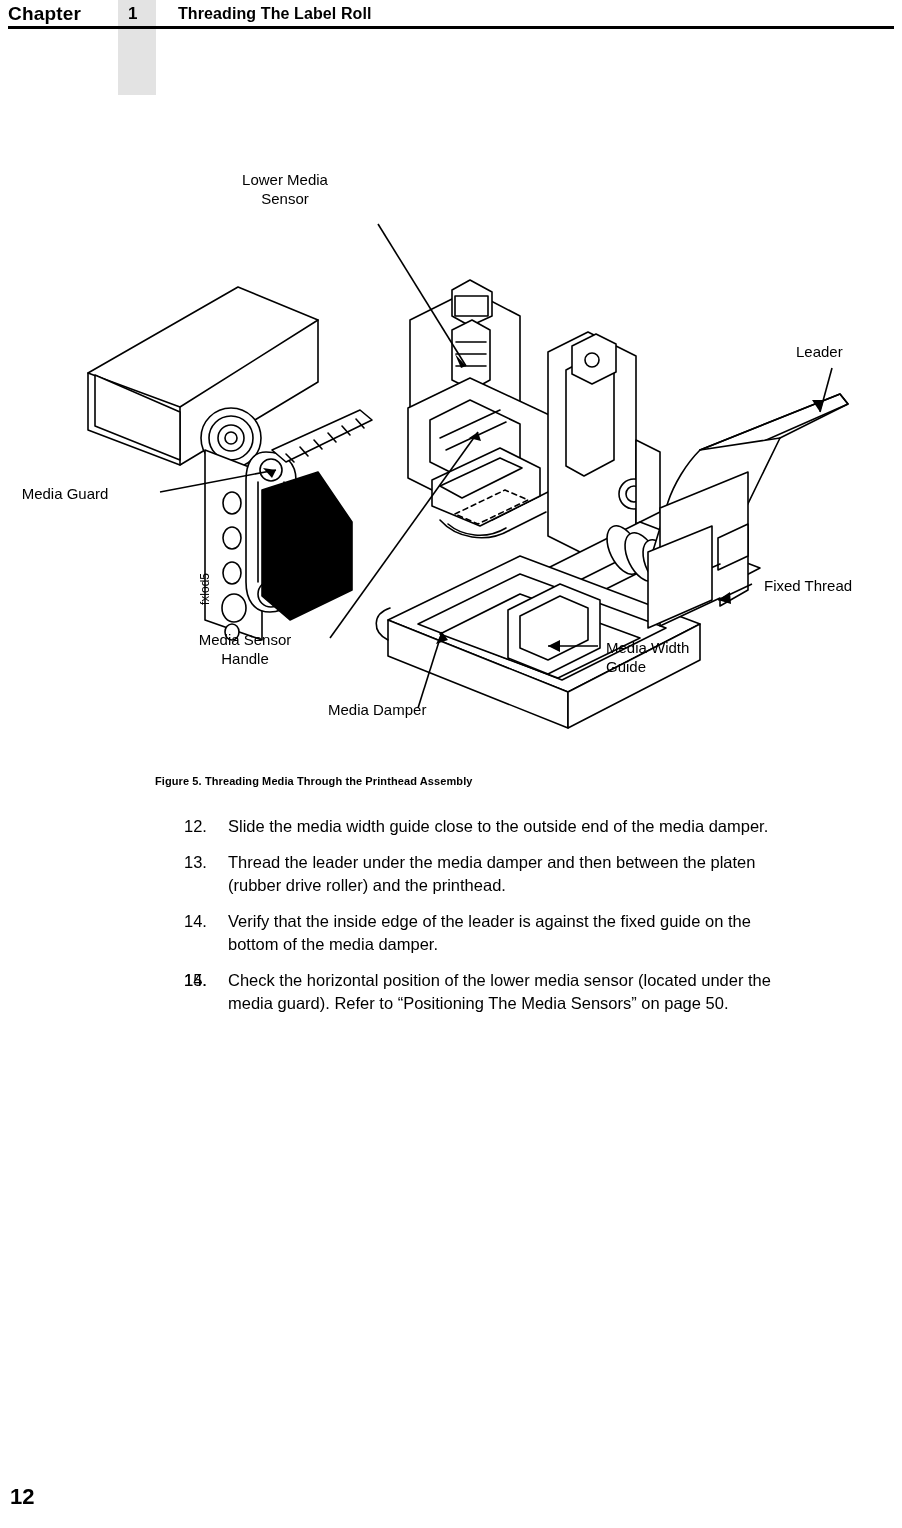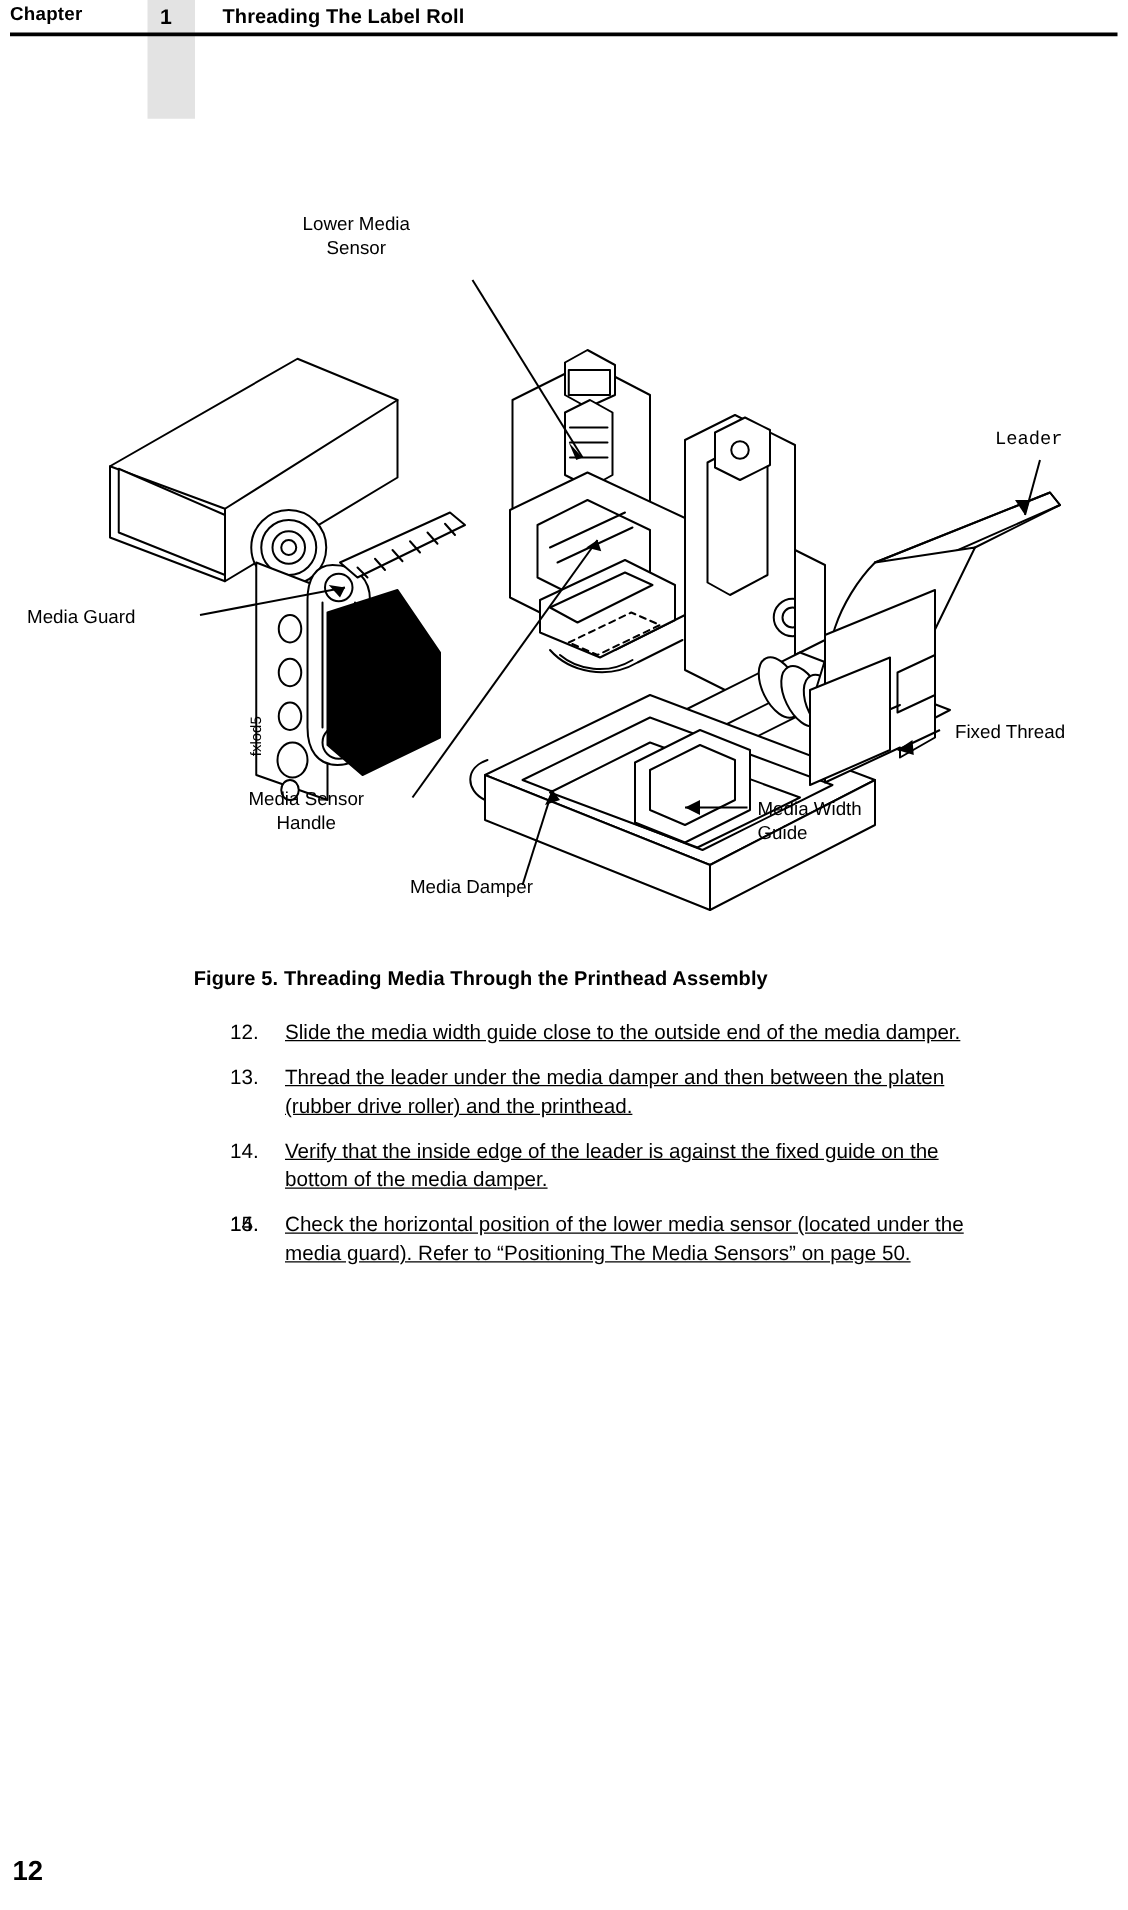--- a/index.html
+++ b/index.html
@@ -21,21 +21,21 @@
     position: absolute;
     left: 0;
     top: 0;
     width: 902px;
     height: 34px;
   }
   .header-chapter {
     position: absolute;
     left: 8px;
     top: 3px;
-    font-size: 15px;
+    font-size: 19px;
     font-weight: bold;
     letter-spacing: 0.2px;
   }
   .header-chapnum-box {
     position: absolute;
     left: 118px;
     top: 0px;
     width: 38px;
     height: 95px;
     background: #e3e3e3;
@@ -86,32 +86,31 @@
   .fig-label.vertical {
     transform: rotate(-90deg);
     transform-origin: left top;
     font-size: 12px;
   }
 
   .figure-caption {
     position: absolute;
     left: 155px;
     top: 775px;
-    font-size: 16px;
+    font-size: 11px;
     font-weight: bold;
     letter-spacing: 0.1px;
   }
 
   
   .steps {
     position: absolute;
     left: 0;
     top: 815px;
     width: 802px;
-    text-decoration: underline;
   }
   .step {
     position: relative;
     margin: 0 0 13px 0;
     padding-left: 228px;
     padding-right: 8px;
     font-size: 16.5px;
     line-height: 23px;
   }
   .step .num {
@@ -271,21 +270,21 @@
       <polygon points="442,512 436,524 448,520"></polygon>
       <polygon points="820,292 812,280 824,280"></polygon>
       <polygon points="718,480 730,472 731,484"></polygon>
       <polygon points="548,526 560,520 560,532"></polygon>
     </g>
   </svg>
 
   <div class="fig-label right" style="left:190px; top:50px; width:190px;">Lower Media
 Sensor</div>
 
-  <div class="fig-label" style="left:796px; top:222px;font-family:Liberation Mono, monospace;">Leader</div>
+  <div class="fig-label" style="left:796px; top:222px;">Leader</div>
 
   <div class="fig-label right" style="left:0px; top:364px; width:130px;">Media Guard</div>
 
   <div class="fig-label" style="left:764px; top:456px;">Fixed Thread</div>
 
   <div class="fig-label right" style="left:150px; top:510px; width:190px;">Media Sensor
 Handle</div>
 
   <div class="fig-label" style="left:606px; top:518px;">Media Width
 Guide</div>

